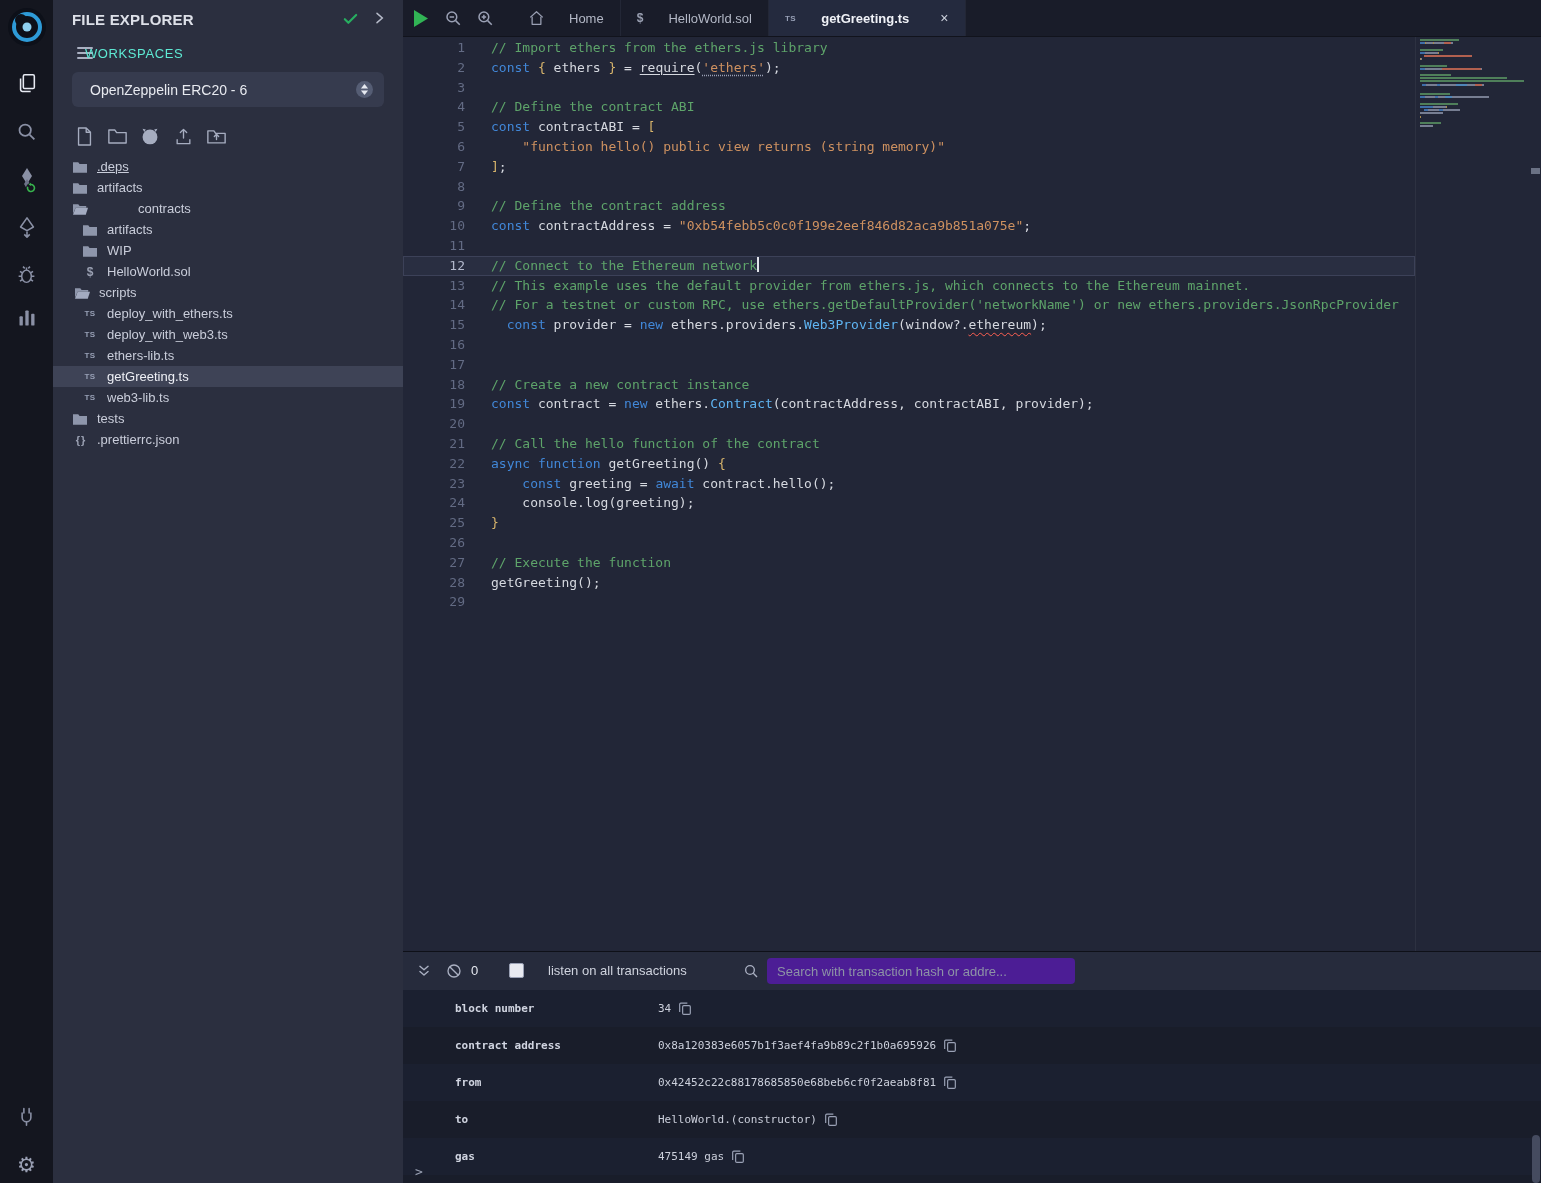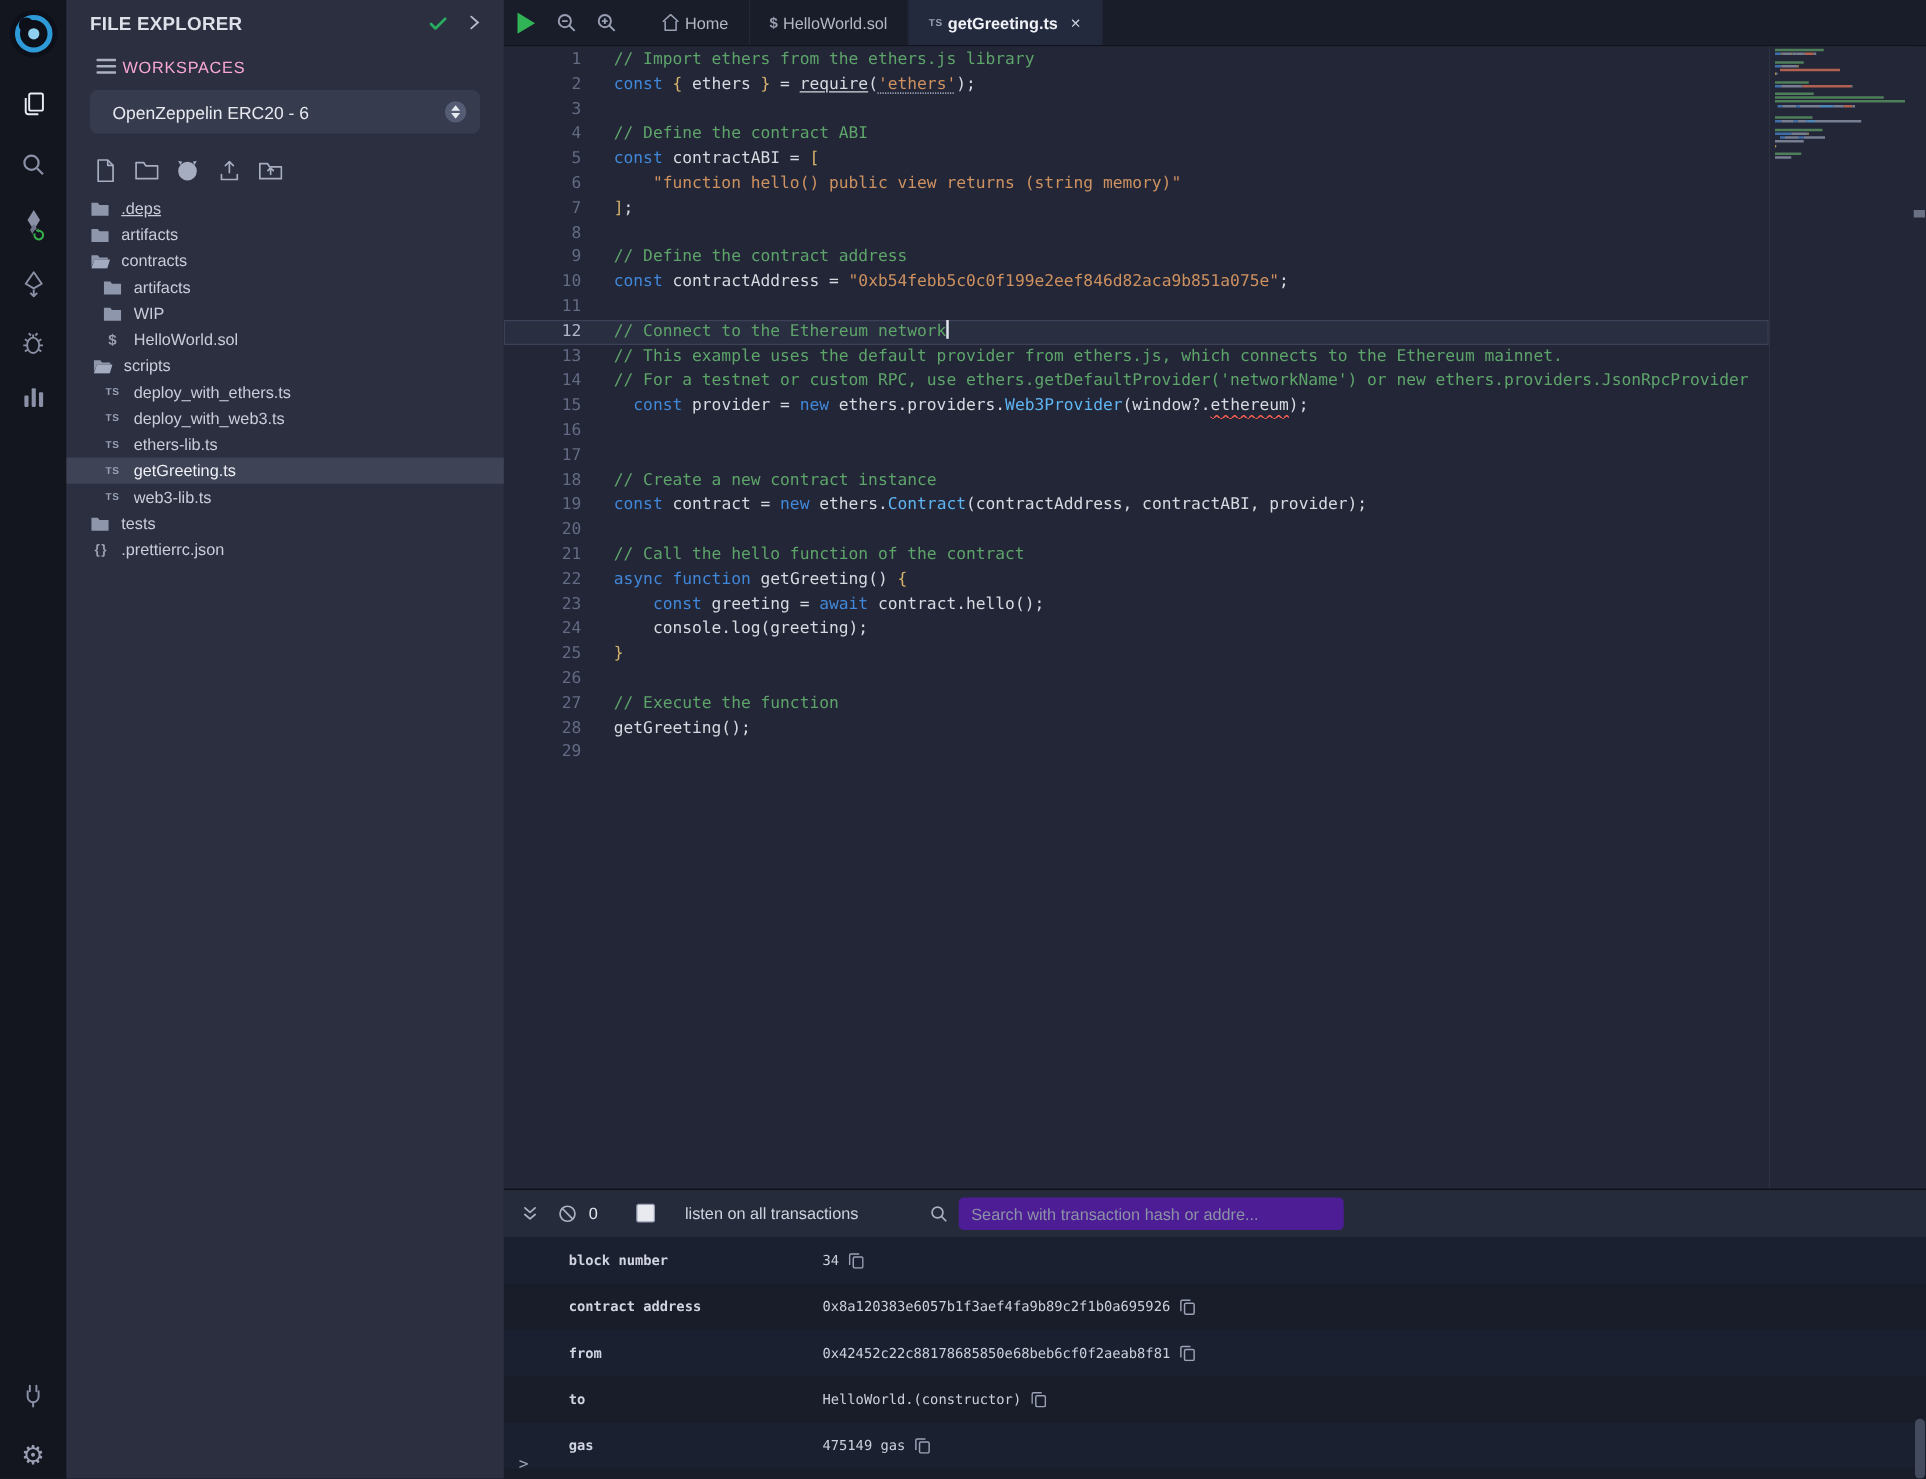--- a/index.html
+++ b/index.html
@@ -15,40 +15,40 @@
   .ab-logo { position:absolute; top:2px; left:2px; width:49px; height:49px; display:flex; align-items:center; justify-content:center; cursor:pointer; }
   .gear-glyph { font-size:21px; color:#9aa0b4; line-height:1; }
   
   .explorer { position:absolute; left:53px; top:0; width:350px; height:100%; background:#2b2f3f; z-index:4; }
   .exp-header { position:relative; height:40px; }
   .exp-title { position:absolute; left:19px; top:11px; font-size:15px; font-weight:bold; color:#dde0e8; letter-spacing:.2px; }
   .exp-check { position:absolute; right:44px; top:10px; }
   .exp-chevron { position:absolute; right:16px; top:10px; }
   .ws-row { position:relative; height:26px; }
   .ws-burger { position:absolute; left:24px; top:6px; }
-  .ws-label { position:absolute; left:45px; top:6px; font-size:13px; color:#f9a8d4; letter-spacing:.6px; }
+  .ws-label { position:absolute; left:32px; top:6px; font-size:13px; color:#5eead4; letter-spacing:.6px; }
   .ws-select { position:absolute; left:19px; top:72px; width:312px; height:35px; background:#363b4e; border-radius:6px; cursor:pointer; display:flex; align-items:center; }
   .ws-select-text { margin-left:18px; font-size:14px; color:#e8eaf0; }
   .ws-badge { position:absolute; right:11px; top:9px; width:17px; height:17px; border-radius:50%; background:#555d74; display:flex; align-items:center; justify-content:center; }
   .exp-tools { position:absolute; left:19px; top:124px; height:24px; display:flex; gap:9px; align-items:center; }
   .tool-ic { width:24px; height:24px; display:flex; align-items:center; justify-content:center; color:#a6adc0; cursor:pointer; }
   .tree { position:absolute; left:0; top:156px; right:0; }
   .tree-row { height:21px; display:flex; align-items:center; font-size:13px; color:#c9cdda; cursor:pointer; white-space:nowrap; }
   .tree-row.selected { background:#3e4356; color:#eef0f6; }
   .tree-ic { width:16px; display:flex; justify-content:center; margin-right:9px; flex:none; }
   .sol-ic { color:#9aa0b2; font-size:12px; font-weight:bold; }
   .ts-ic { color:#98a0b6; font-size:8px; font-weight:bold; letter-spacing:.5px; }
   .json-ic { color:#9aa0b2; font-size:11px; font-weight:bold; letter-spacing:-1px; }
   
   .main { position:absolute; left:403px; top:0; right:0; bottom:0; }
   .tabbar { position:absolute; left:0; top:0; right:0; height:37px; background:#191c29; border-bottom:1px solid #11131c; display:flex; align-items:stretch; }
   .run-btn { width:34px; display:flex; align-items:center; justify-content:center; cursor:pointer; }
   .tb-ic { width:32px; display:flex; align-items:center; justify-content:center; color:#9aa0b4; cursor:pointer; }
   .tabs { display:flex; align-items:stretch; margin-left:12px; }
-  .tab { display:flex; align-items:center; gap:4px; padding:0 16px; font-size:13px; color:#b3b8c6; border-right:1px solid #232736; cursor:pointer; white-space:nowrap; }
+  .tab { display:flex; align-items:center; gap:25px; padding:0 16px; font-size:13px; color:#b3b8c6; border-right:1px solid #232736; cursor:pointer; white-space:nowrap; }
   .tab.active { background:#242a3e; color:#f0f2f7; font-weight:bold; }
   .tab .close-x { margin-left:6px; color:#cdd1dc; font-size:14px; font-weight:normal; }
   
   .editor { position:absolute; left:0; top:37px; right:0; bottom:232px; background:#222637; overflow:hidden; }
   .code { position:absolute; left:0; top:1px; right:126px; bottom:0; font-family:"DejaVu Sans Mono", monospace; font-size:13px; line-height:19.8px; }
   .code-line { display:flex; height:19.8px; }
   .code-line.active { background:rgba(130,142,190,.08); box-shadow:inset 0 0 0 1px rgba(160,170,210,.16); }
   .gutter { width:62px; flex:none; text-align:right; color:#636b84; user-select:none; }
   .code-line.active .gutter { color:#b2b8cc; }
   .code-text { margin-left:26px; white-space:pre; }
@@ -229,21 +229,21 @@
           <span>.deps</span>
         </div>
         <div class="tree-row" style="padding-left: 19px;">
           <span class="tree-ic">
             <svg width="14" height="12" viewBox="0 0 16 13">
               <path d="M0 1h6l1.5 2H16v10H0z" fill="#8e96ab"></path>
             </svg>
           </span>
           <span>artifacts</span>
         </div>
-        <div class="tree-row" style="padding-left: 19px;">
+        <div class="tree-row" style="padding-left: 19px; gap: 41px;">
           <span class="tree-ic">
             <svg width="15" height="12" viewBox="0 0 17 13">
               <path d="M0 1h6l1.5 2H15v2H3L0 12z" fill="#8e96ab"></path>
               <path d="M3 5h14l-2.5 8H0z" fill="#a3abc0"></path>
             </svg>
           </span>
           <span>contracts</span>
         </div>
         <div class="tree-row" style="padding-left: 29px;">
           <span class="tree-ic">

